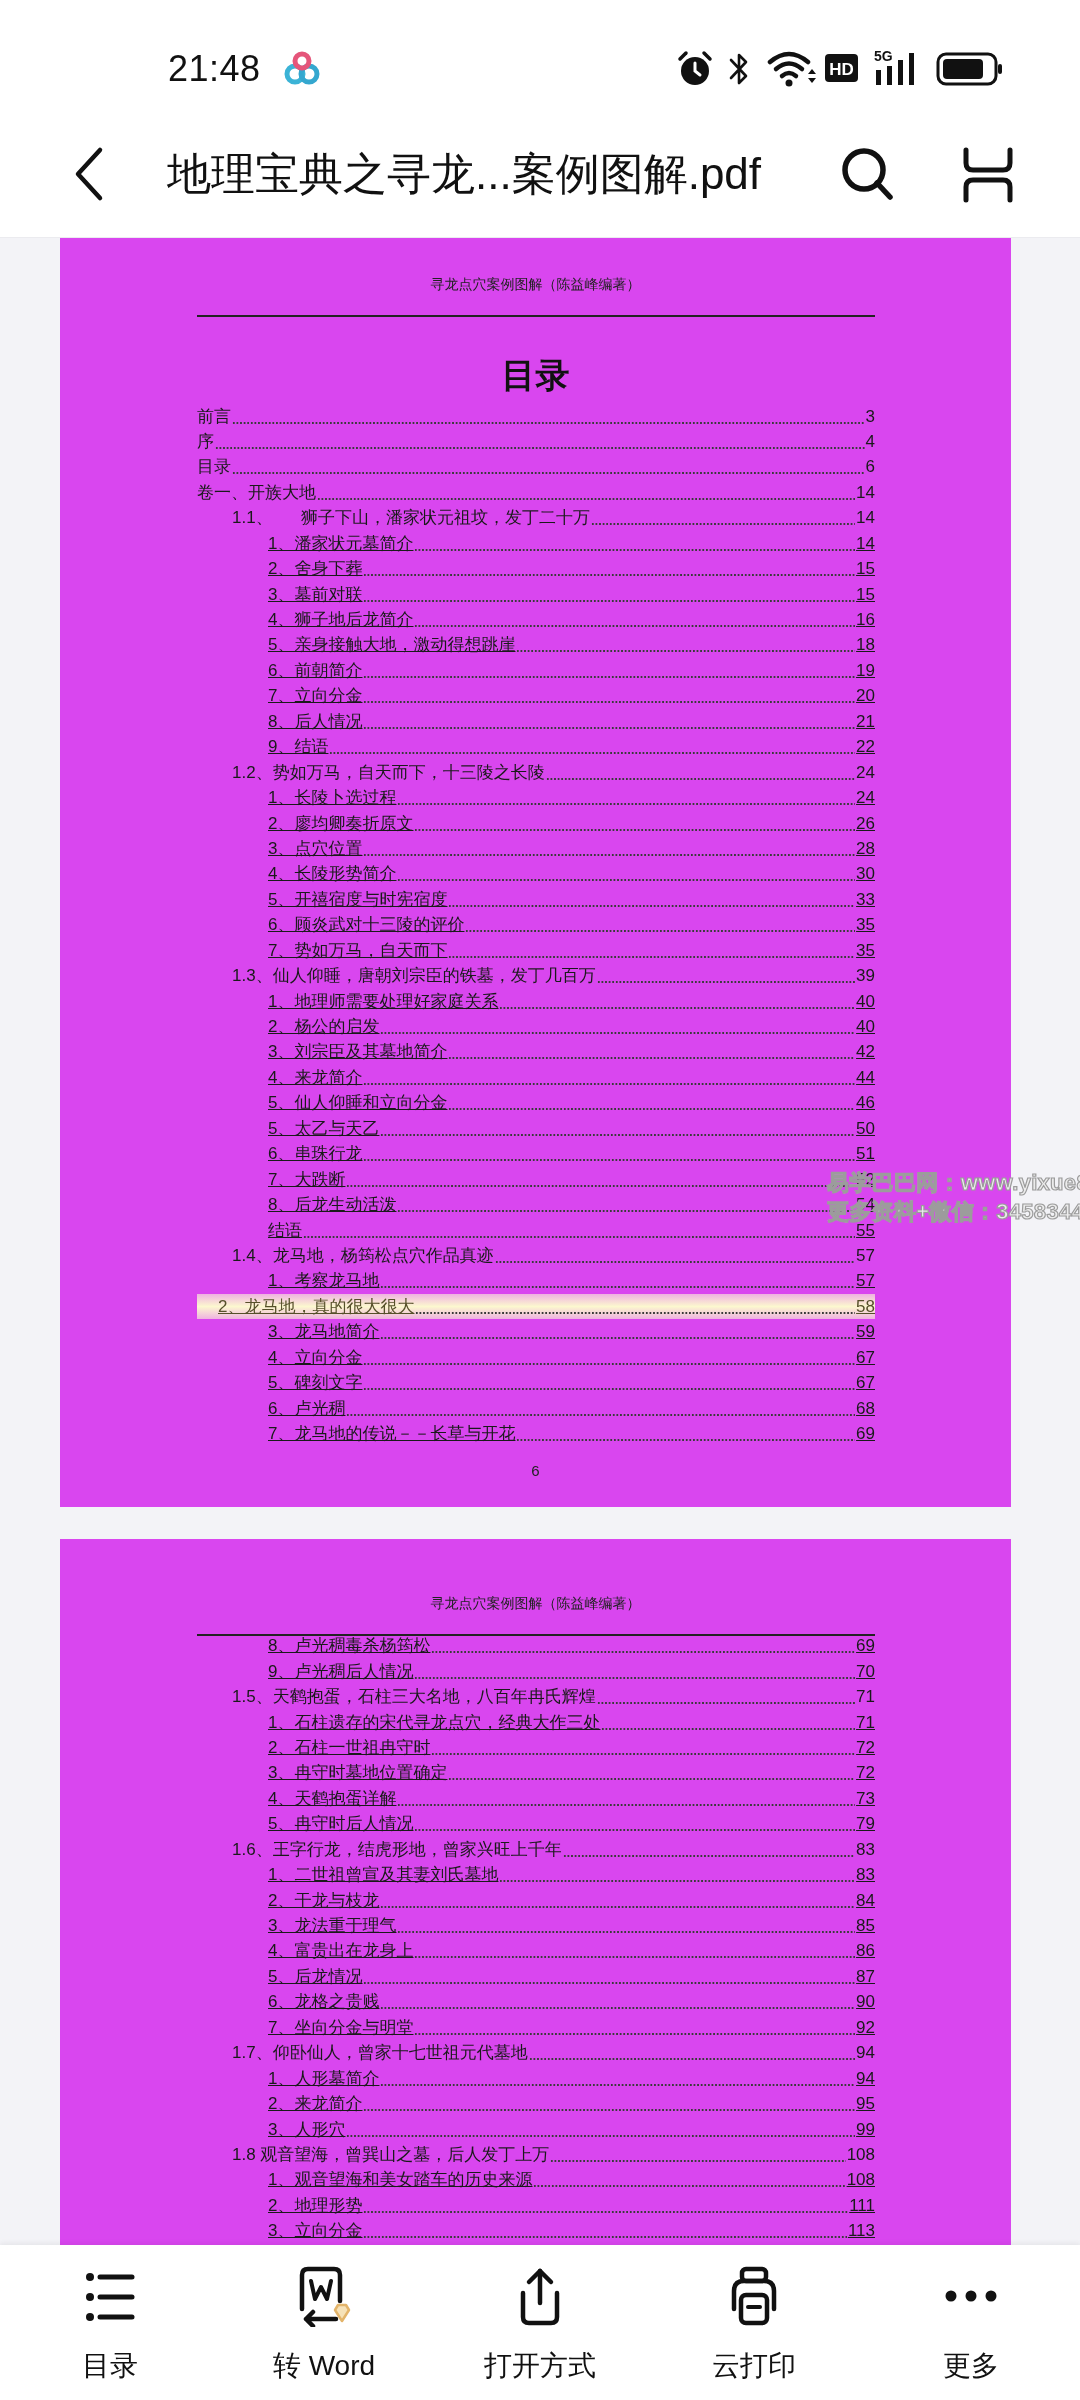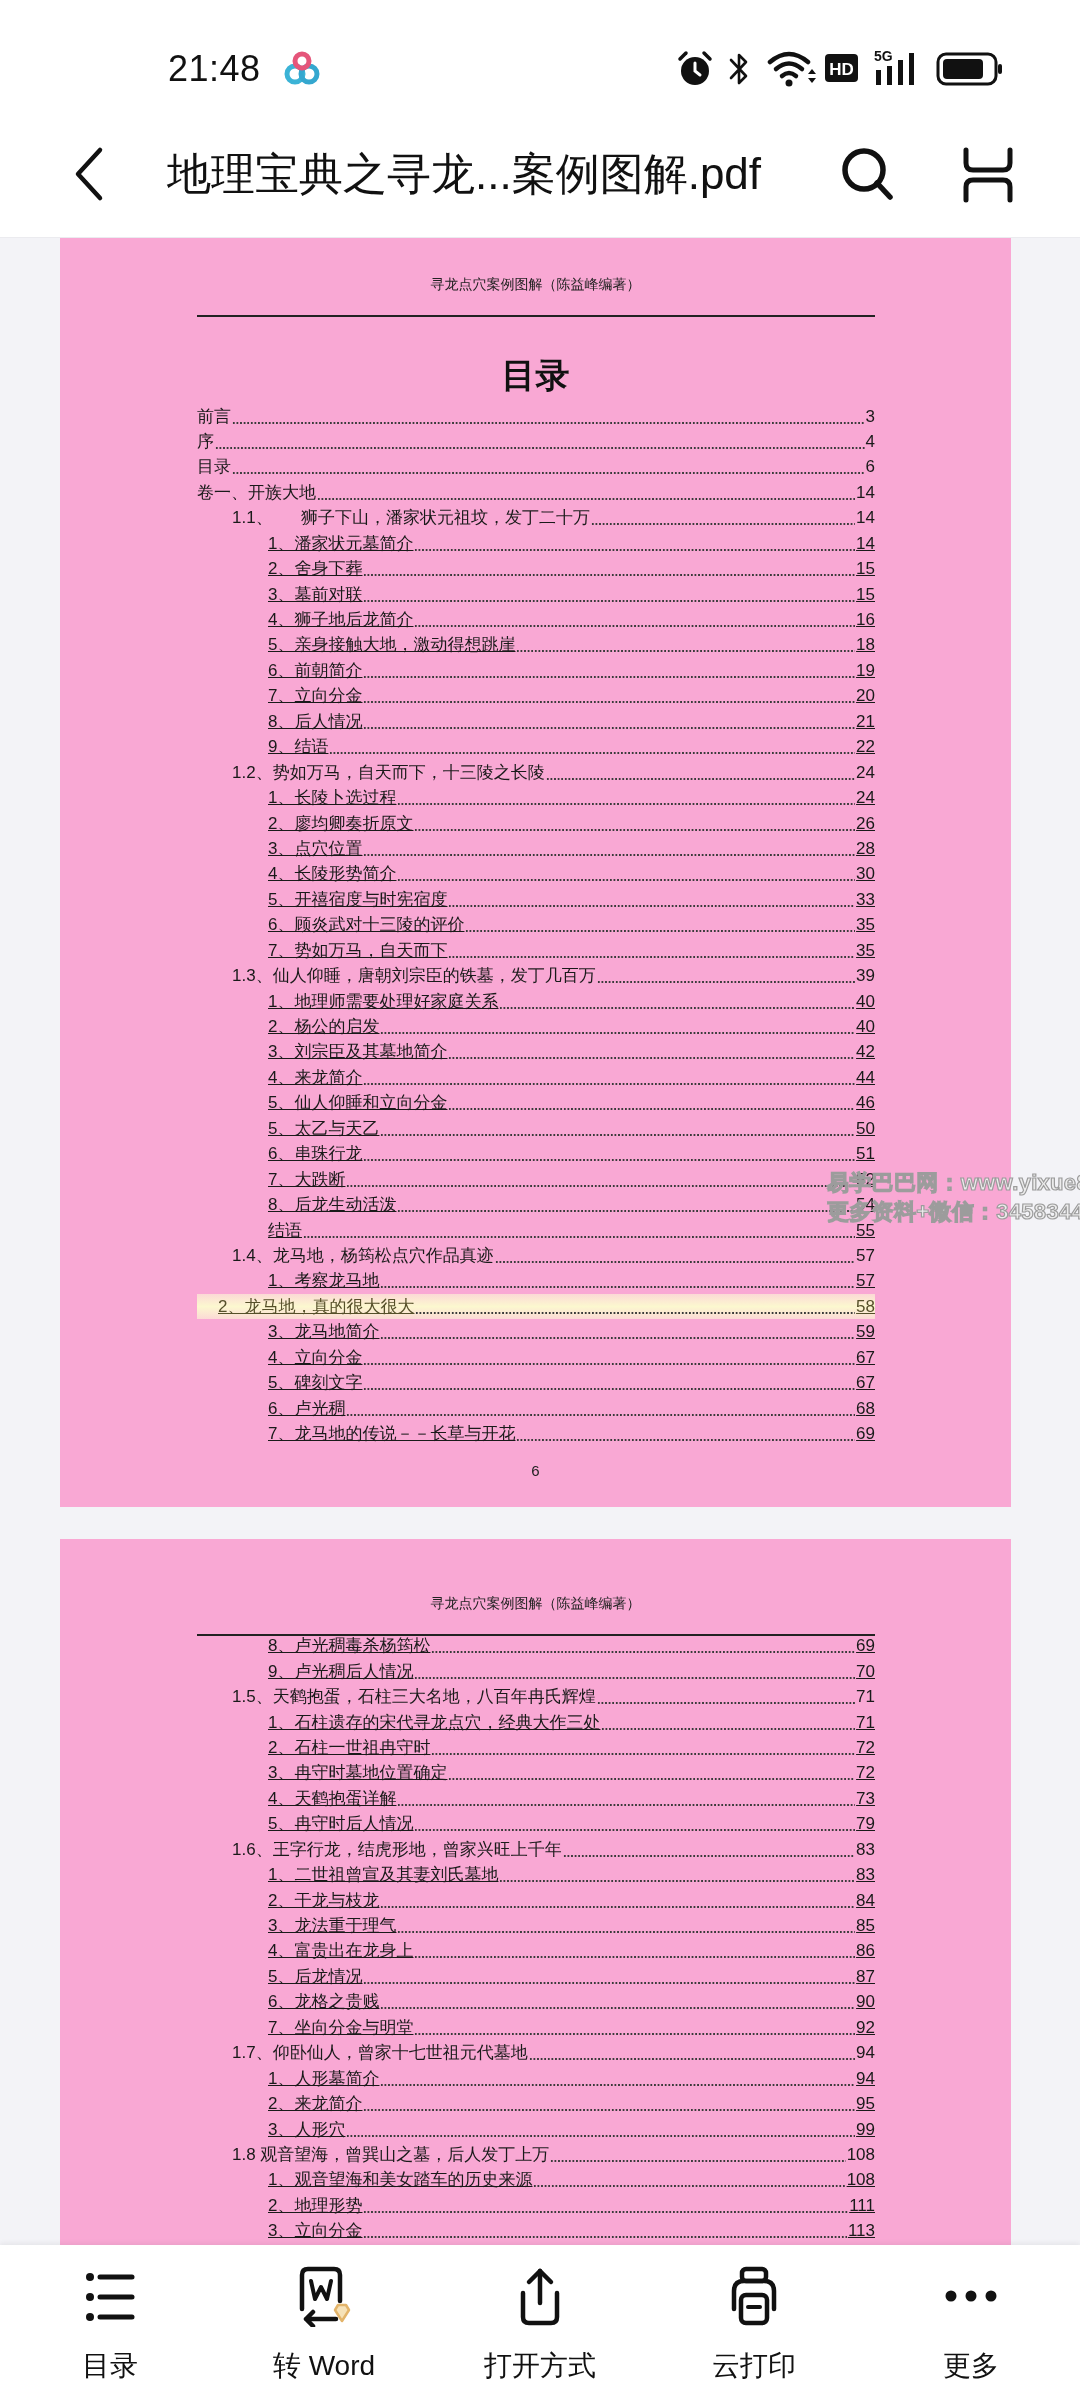--- a/index.html
+++ b/index.html
@@ -1,21 +1,21 @@
 <!DOCTYPE html>
 <html><head>
 <meta charset="utf-8">
 <style>
   html,body{margin:0;padding:0;}
   body{width:1080px;height:2400px;position:relative;overflow:hidden;background:#f3f3f7;font-family:"Liberation Sans",sans-serif;color:#111;}
   .top-chrome{position:absolute;left:0;top:0;width:1080px;height:237px;background:#fff;z-index:5;border-bottom:1px solid #ebebef;text-decoration:underline;}
   .time{position:absolute;left:168px;top:48px;font-size:36px;line-height:42px;color:#111;letter-spacing:0.5px;}
   .abs{position:absolute;}
   .app-title{position:absolute;left:151px;top:144px;font-size:44px;line-height:60px;color:#111;white-space:nowrap;margin-left:16px;}
-  .page{position:absolute;left:60px;width:951px;background:#f9a8d4;}
+  .page{position:absolute;left:60px;width:951px;background:#d946ef;}
   .page-header{position:absolute;left:0;width:100%;text-align:center;font-size:14px;line-height:20px;color:#222;}
   .page-rule{position:absolute;left:137px;width:678px;height:1.5px;background:#222;}
   .page-title{position:absolute;left:0;width:100%;text-align:center;font-size:34px;line-height:44px;font-weight:bold;color:#111;}
   .page-num{position:absolute;left:0;width:100%;text-align:center;font-size:15px;line-height:20px;color:#222;}
   .toc{position:absolute;left:137px;width:678px;}
   .toc-row{height:25.45px;display:flex;align-items:center;font-size:17px;color:#1a1a1a;box-sizing:border-box;}
   .toc-row.lvl1{padding-left:0;justify-content:flex-end;}
   .toc-row.lvl2{padding-left:35px;}
   .toc-row.lvl3{padding-left:71px;text-decoration:underline;}
   .toc-label{white-space:pre;line-height:25px;}

